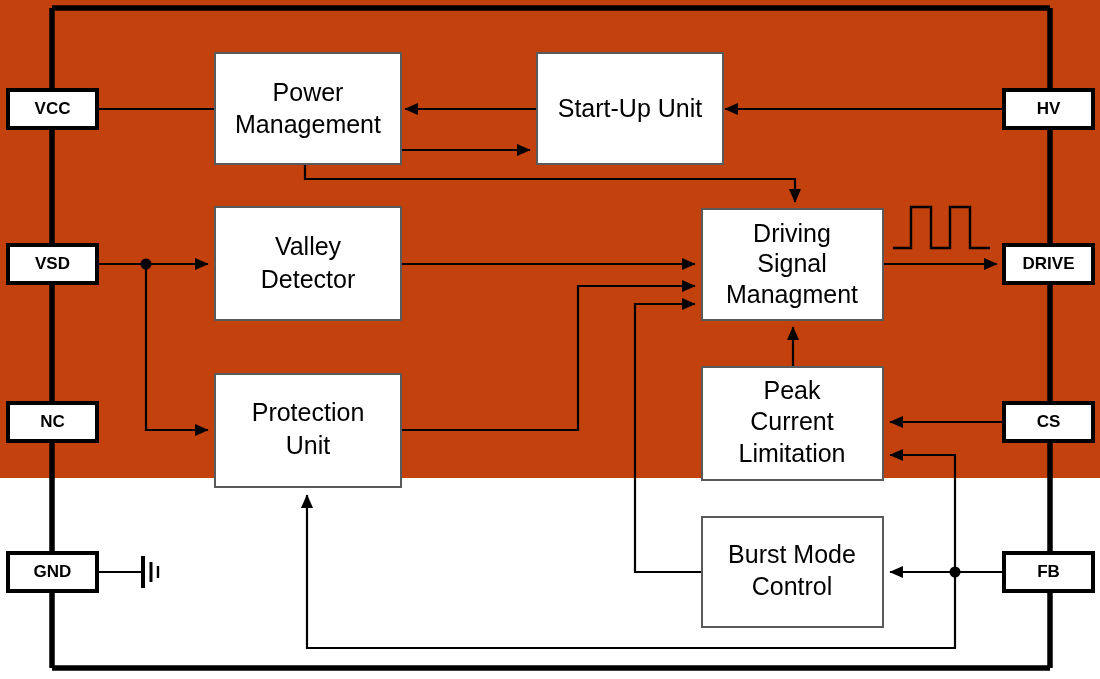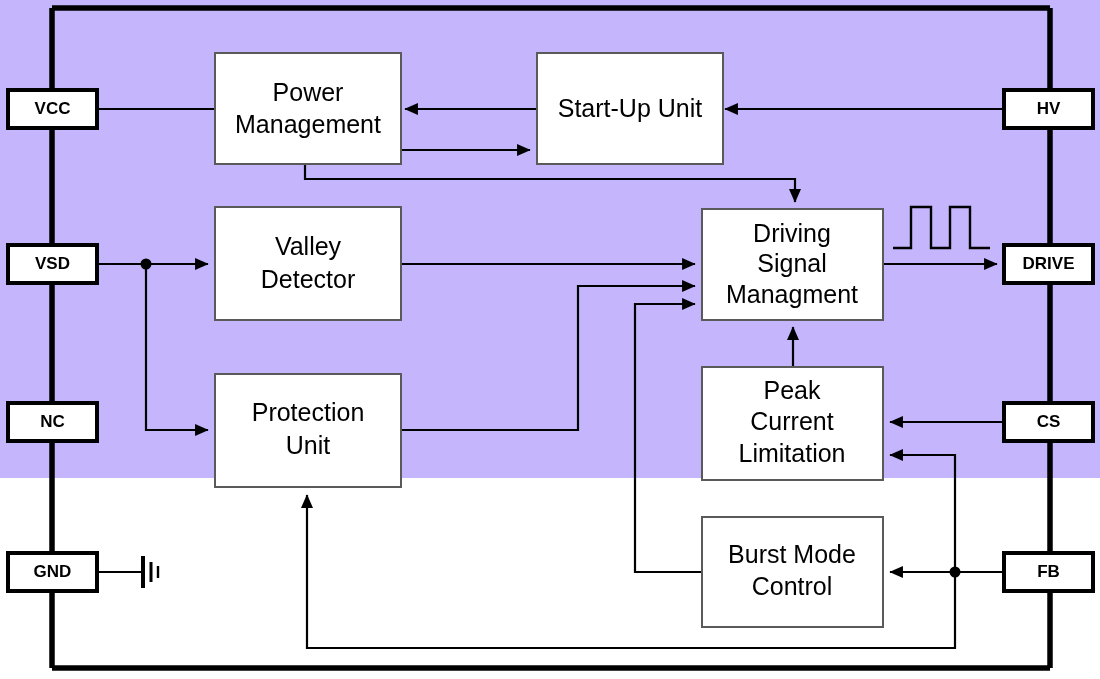--- a/index.html
+++ b/index.html
@@ -10,21 +10,21 @@
   body {
     width: 1100px;
     height: 679px;
     overflow: hidden;
     font-family: "Liberation Sans", sans-serif;
   }
   #diagram-root {
     position: relative;
     width: 1100px;
     height: 478px;
-    background: #c4b5fd;
+    background: #c2410c;
   }
   svg.diagram {
     display: block;
     width: 1100px;
     height: 679px;
   }
   .blk-rect {
     fill: #ffffff;
     stroke: #5a5a5a;
     stroke-width: 2;

